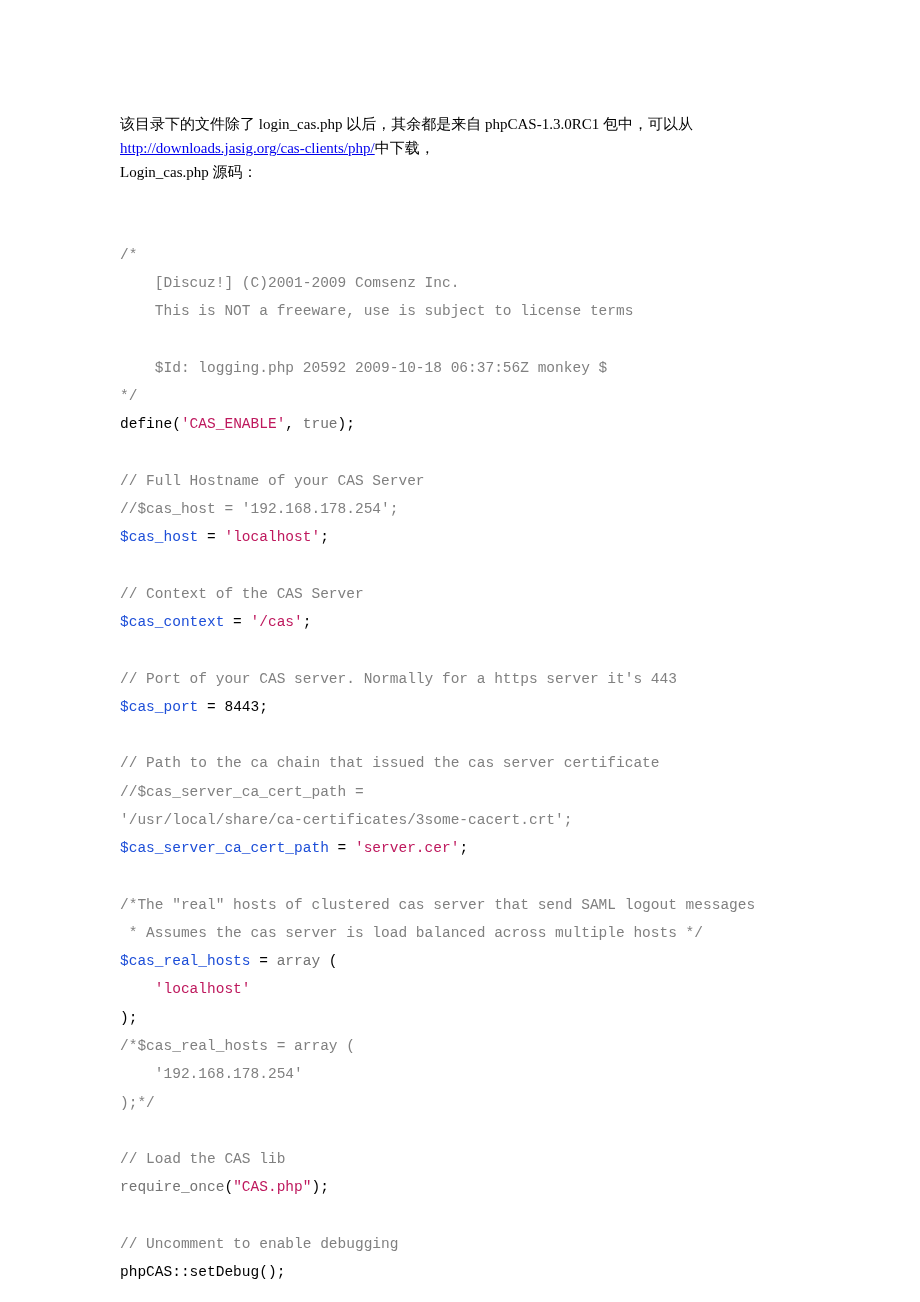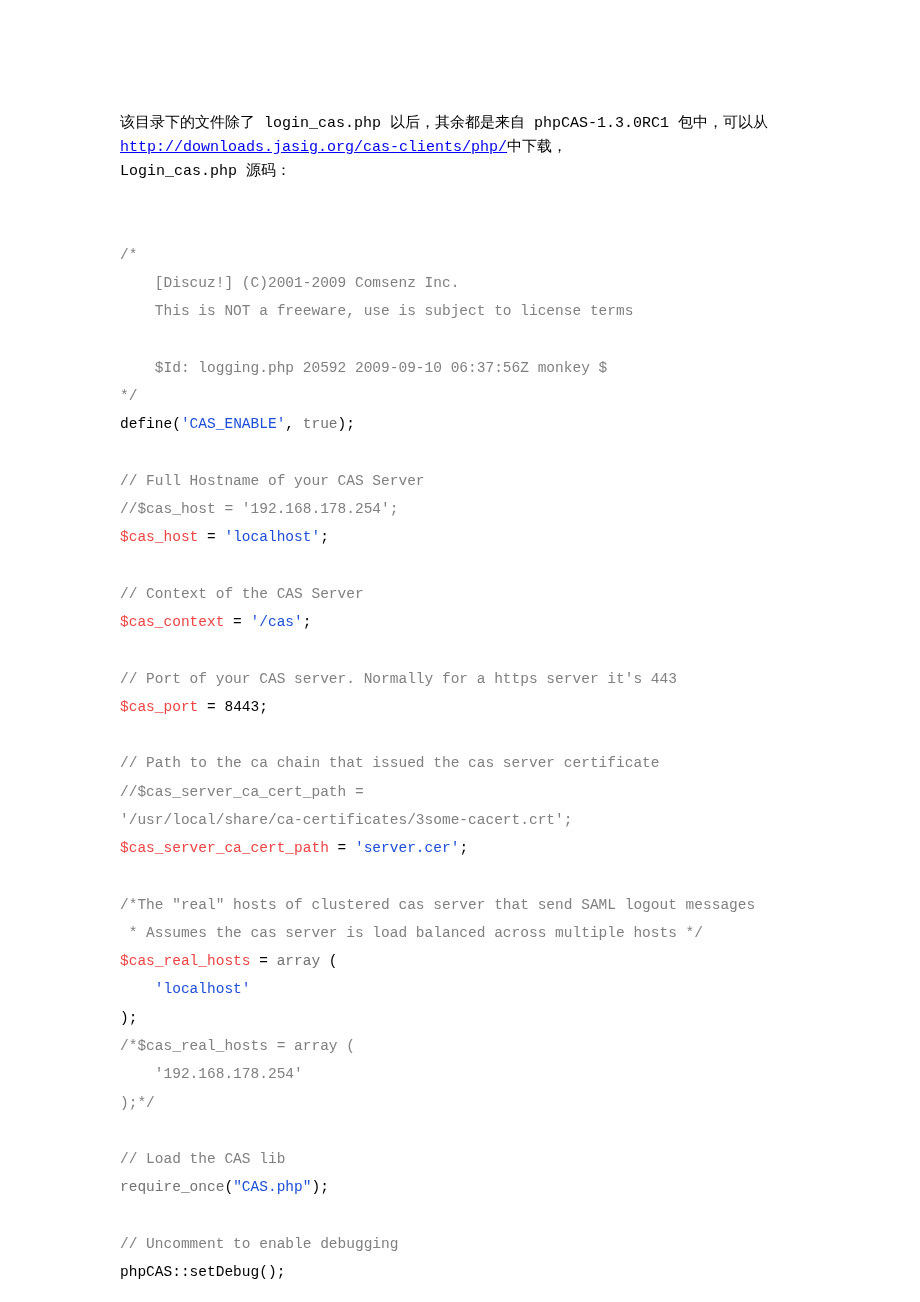--- a/index.html
+++ b/index.html
@@ -26,26 +26,26 @@
     text-decoration: underline;
   }
   .code {
     font-family: "Courier New", monospace;
     font-size: 14.5px;
     white-space: pre;
     line-height: 1.95;
   }
   .c-red    { color: #c00000; }
   .c-gray   { color: #808080; }
-  .c-green  { color: #1d4ed8; }
+  .c-green  { color: #be185d; }
   .c-blue   { color: #737373; }
-  .c-brown  { color: #ef4444; }
+  .c-brown  { color: #1d4ed8; }
   .c-orange { color: #000000; }
   .c-black  { color: #000; text-align: right; }
-  .intro p { margin: 0; font-family: Liberation Mono, monospace; }
+  .intro p { margin: 0; }
 </style>
 </head>
 <body>
 
 <div class="page">
 
   <div class="intro serif">
     <p>
       <span>该目录下的文件除了 login_cas.php 以后，其余都是来自 phpCAS-1.3.0RC1 包中，可以从</span>
     </p>
@@ -54,21 +54,21 @@
     </p>
     <p>Login_cas.php 源码：</p>
   </div>
 
   <div class="code">
 <span> </span>
 <span class="c-gray">/*</span>
 <span class="c-gray">    [Discuz!] (C)2001-2009 Comsenz Inc.</span>
 <span class="c-gray">    This is NOT a freeware, use is subject to license terms</span>
 <span> </span>
-<span class="c-gray">    $Id: logging.php 20592 2009-09-10 06:37:56Z monkey $</span>
+<span class="c-gray">    $Id: logging.php 20592 2009-10-18 06:37:56Z monkey $</span>
 <span class="c-gray">*/</span>
 <span><span class="c-black">define(</span><span class="c-green">'CAS_ENABLE'</span><span class="c-black">, </span><span class="c-blue">true</span><span class="c-black">);</span></span>
 <span> </span>
 <span class="c-gray">// Full Hostname of your CAS Server</span>
 <span class="c-gray">//$cas_host = '192.168.178.254';</span>
 <span><span class="c-brown">$cas_host</span><span class="c-black"> = </span><span class="c-green">'localhost'</span><span class="c-black">;</span></span>
 <span> </span>
 <span class="c-gray">// Context of the CAS Server</span>
 <span><span class="c-brown">$cas_context</span><span class="c-black"> = </span><span class="c-green">'/cas'</span><span class="c-black">;</span></span>
 <span> </span>

